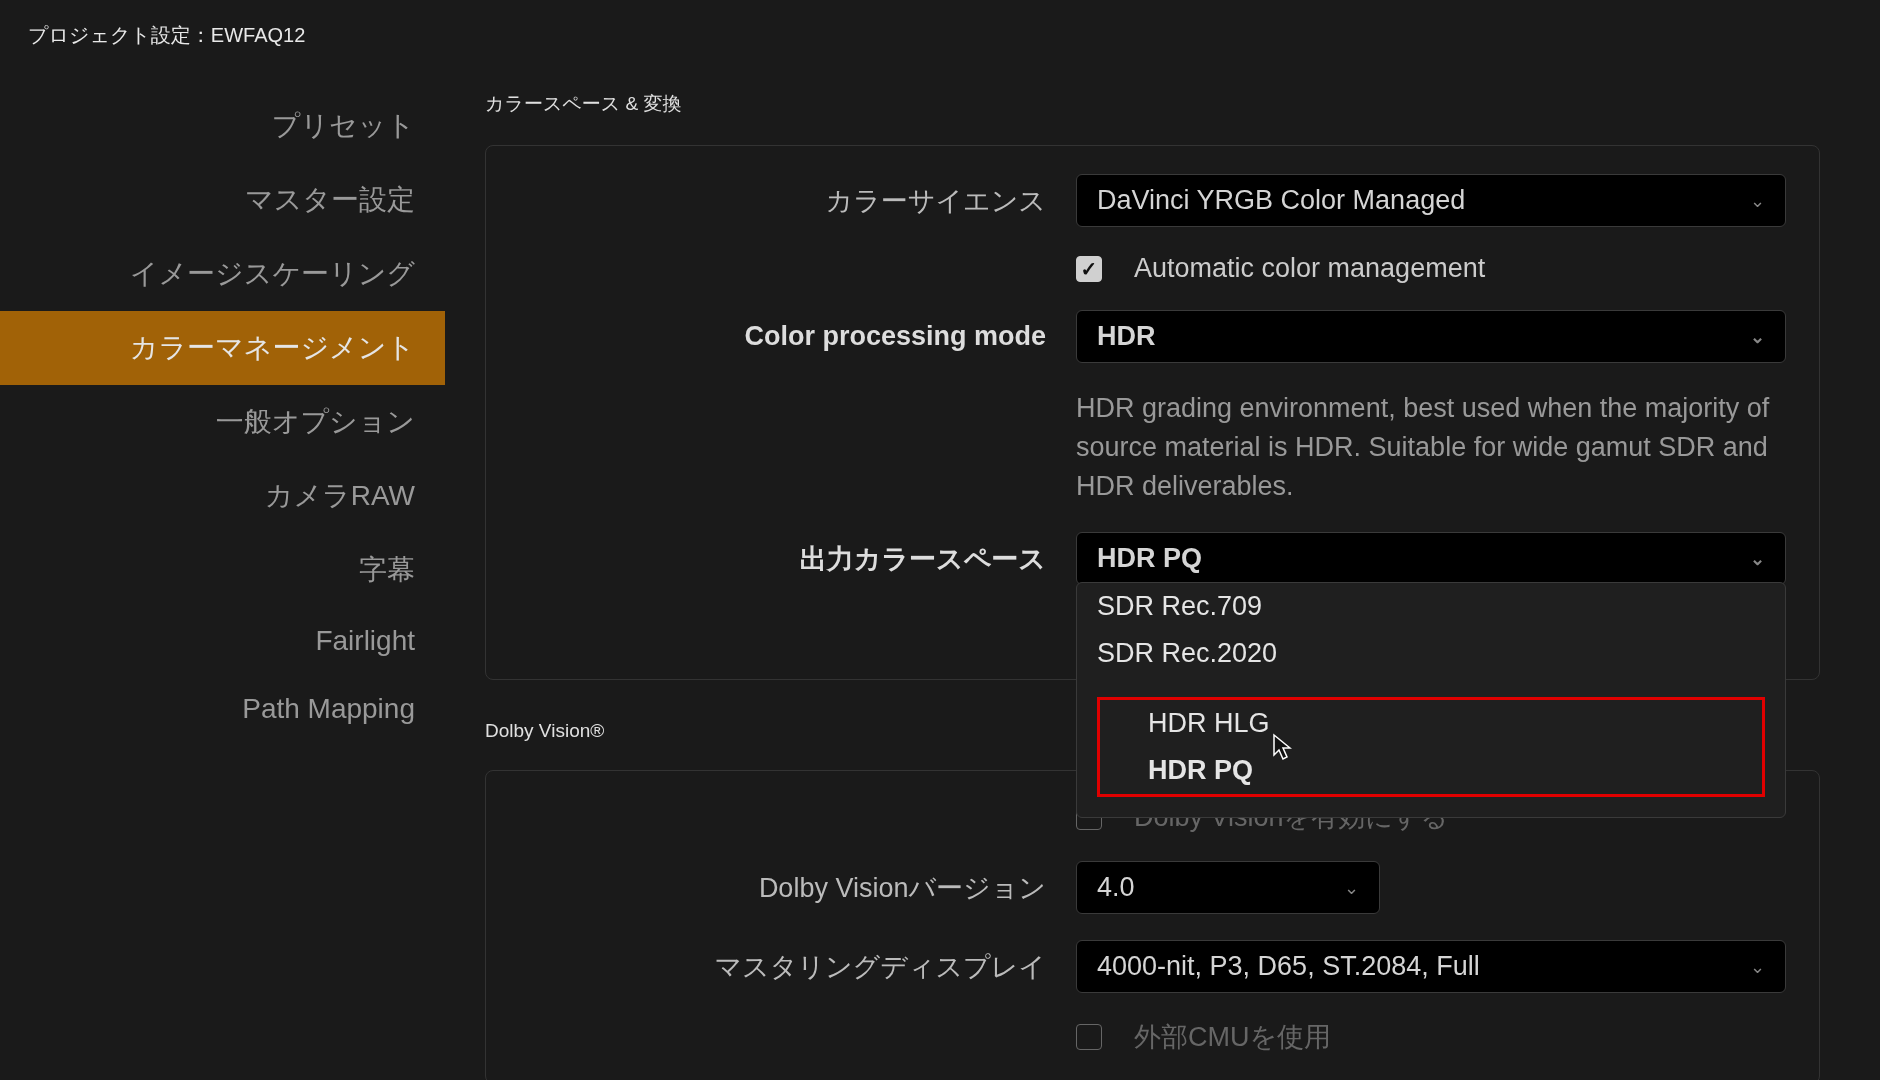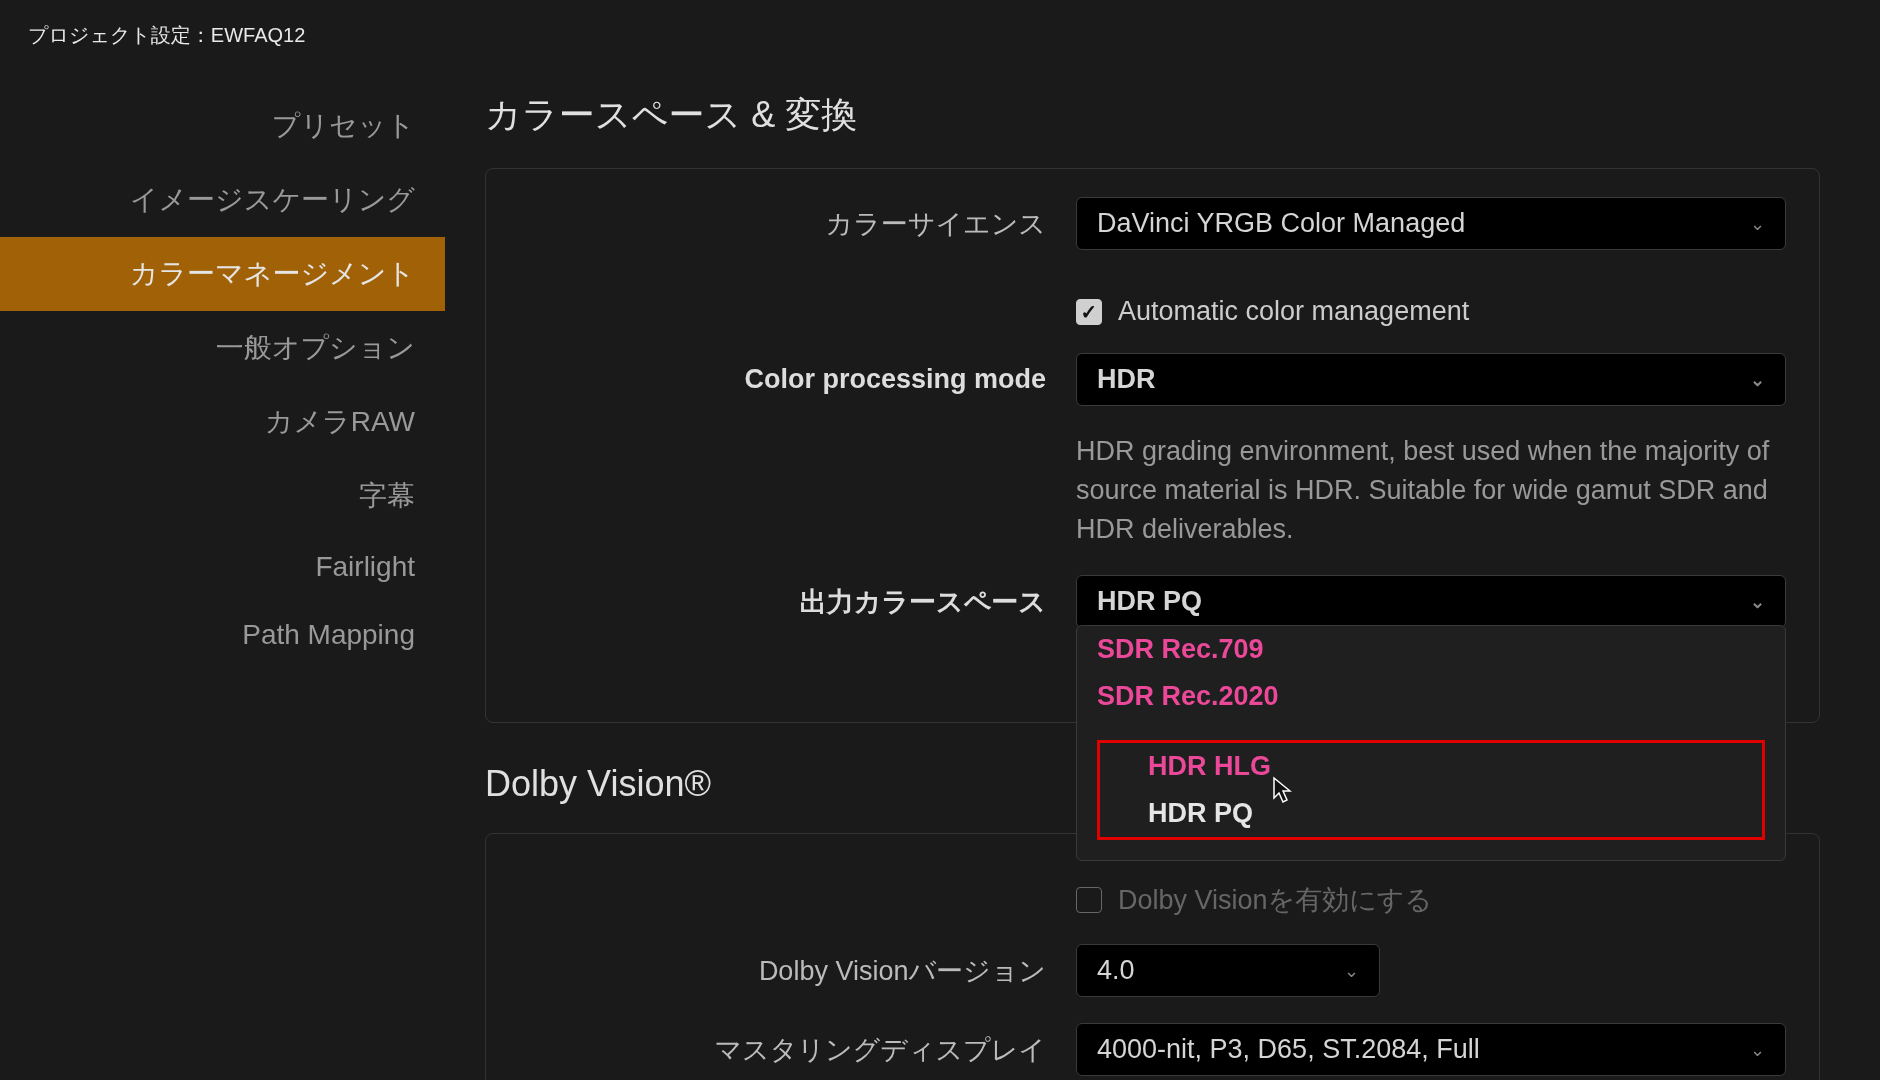--- a/index.html
+++ b/index.html
@@ -40,21 +40,21 @@
     .sidebar-item.active {
       background: #a16207;
       color: #e5e5e5;
     }
     .main {
       flex: 1;
       padding: 20px 60px 20px 40px;
     }
     .section-title {
       color: #e0e0e0;
-      font-size: 36px;
+      font-size: 19px;
       margin-bottom: 28px;
     }
     .panel {
       border: 1px solid #333;
       border-radius: 8px;
       padding: 28px 30px;
       margin-bottom: 40px;
     }
     .row {
       display: flex;
@@ -99,22 +99,21 @@
     .select.bold {
       font-weight: 600;
     }
     .chevron {
       font-size: 18px;
       color: #888;
     }
     .checkbox-row {
       display: flex;
       align-items: center;
-      gap: 16px;
-      margin-top: 20px;
+      gap: 32px;
     }
     .checkbox {
       width: 26px;
       height: 26px;
       border: 1px solid #666;
       border-radius: 4px;
       display: flex;
       align-items: center;
       justify-content: center;
       cursor: pointer;
@@ -147,24 +146,23 @@
       top: 50px;
       left: 0;
       width: 710px;
       background: #1f1f1f;
       border: 1px solid #3a3a3a;
       border-radius: 6px;
       z-index: 100;
     }
     .dropdown-item {
       padding: 8px 20px;
-      color: #ec4899;
-      font-size: 27px;
-      cursor: pointer;
-      font-weight: bold;
+      color: #e5e5e5;
+      font-size: 27px;
+      cursor: pointer;
     }
     .dropdown-item.selected {
       color: #e5e5e5;
       font-weight: 600;
     }
     .annotate {
       border: 3px solid #e00000;
       margin: 20px;
       padding-left: 28px;
     }
@@ -180,20 +178,21 @@
     }
   </style>
 </head>
 <body>
 
 <div class="title-bar">プロジェクト設定：EWFAQ12</div>
 
 <div class="content">
   <div class="sidebar">
     <div class="sidebar-item">プリセット</div>
+    <div class="sidebar-item">マスター設定</div>
     <div class="sidebar-item">イメージスケーリング</div>
     <div class="sidebar-item active">カラーマネージメント</div>
     <div class="sidebar-item">一般オプション</div>
     <div class="sidebar-item">カメラRAW</div>
     <div class="sidebar-item">字幕</div>
     <div class="sidebar-item">Fairlight</div>
     <div class="sidebar-item">Path Mapping</div>
   </div>
 
   <div class="main">

